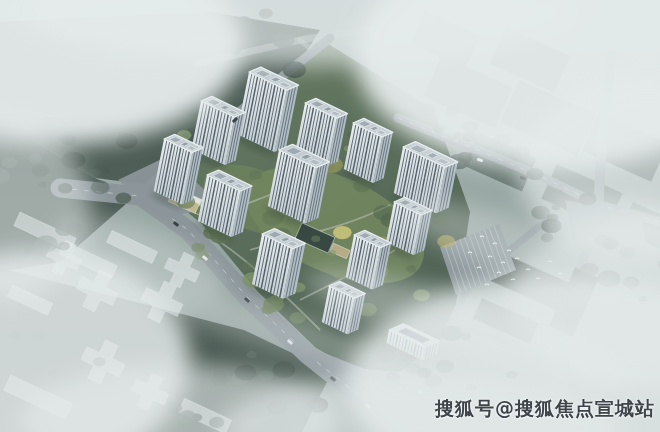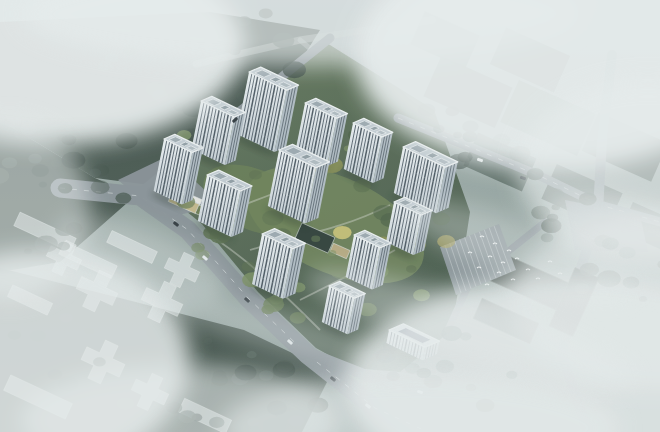--- a/index.html
+++ b/index.html
@@ -700,13 +700,14 @@
         <ellipse cx="10" cy="210" rx="80" ry="90" fill="#eef2f2" opacity="0.55" transform="rotate(0 10 210)" filter="url(#blurFog)"></ellipse>
         <ellipse cx="140" cy="260" rx="90" ry="32" fill="#eef2f2" opacity="0.35" transform="rotate(20 140 260)" filter="url(#blurFog)"></ellipse>
         <ellipse cx="470" cy="330" rx="170" ry="30" fill="#eef2f2" opacity="0.4" transform="rotate(18 470 330)" filter="url(#blurFog)"></ellipse>
         <ellipse cx="290" cy="335" rx="140" ry="22" fill="#eef2f2" opacity="0.3" transform="rotate(16 290 335)" filter="url(#blurFog)"></ellipse>
         <ellipse cx="630" cy="240" rx="90" ry="40" fill="#eef2f2" opacity="0.5" transform="rotate(20 630 240)" filter="url(#blurFog)"></ellipse>
         <ellipse cx="520" cy="250" rx="120" ry="28" fill="#eef2f2" opacity="0.35" transform="rotate(20 520 250)" filter="url(#blurFog)"></ellipse>
       </g>
     <rect width="660" height="432" fill="#8fa3ac" opacity="0.08"></rect>
   </svg>
 
+  <div id="watermark">搜狐号@搜狐焦点宣城站</div>
 </div>
 
 </body></html>

